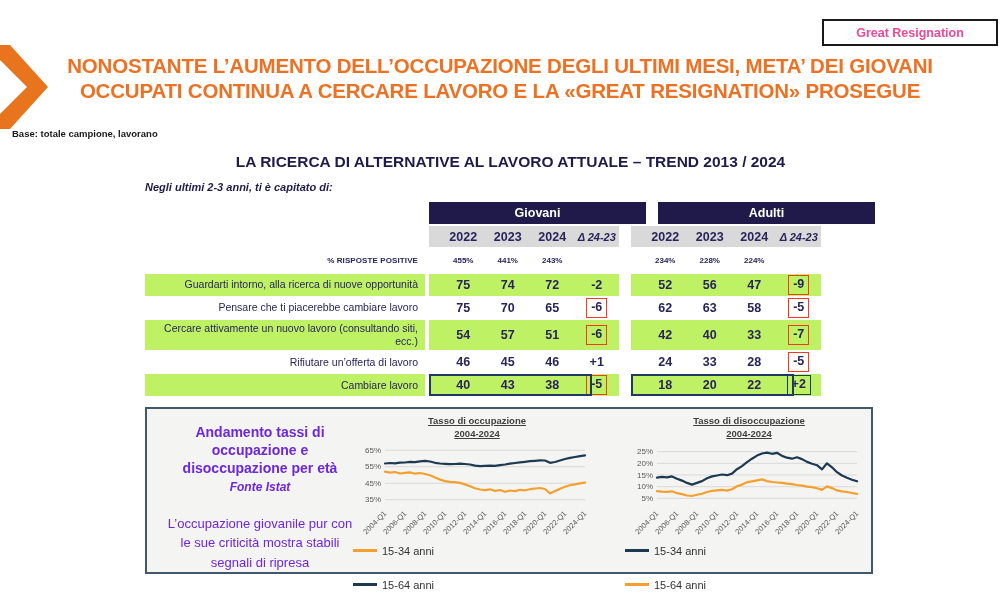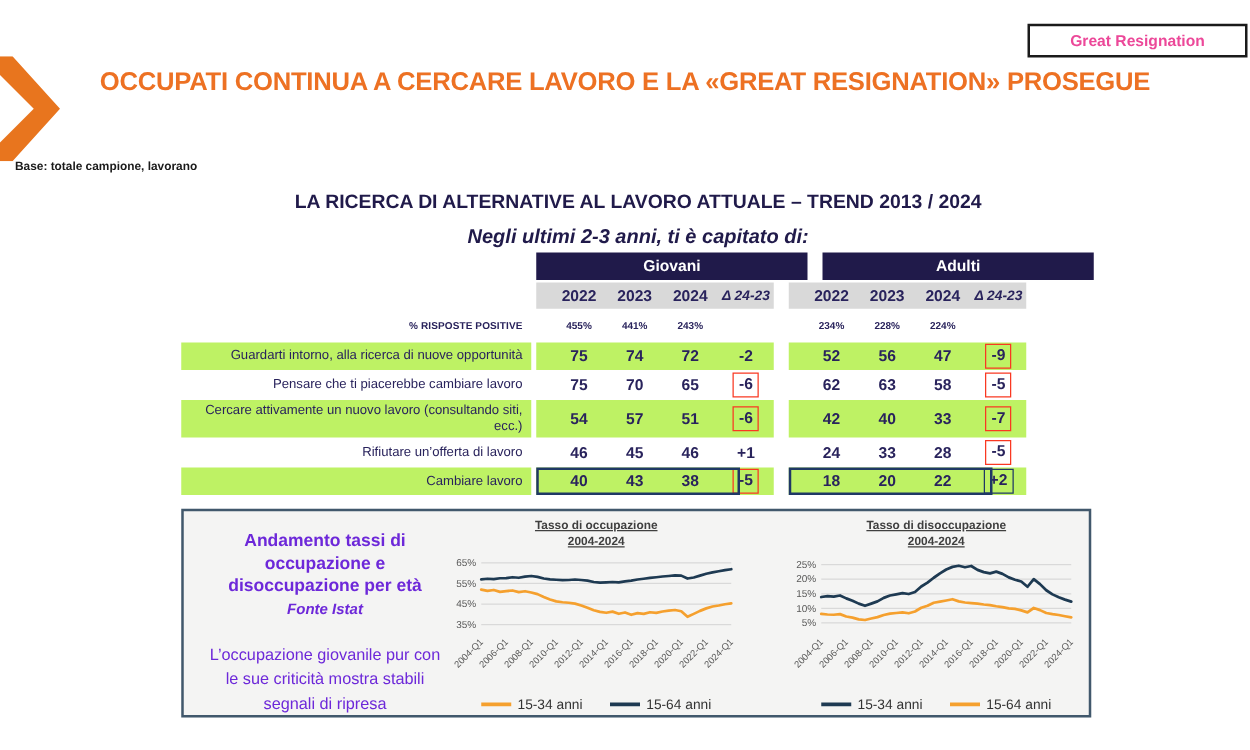--- a/index.html
+++ b/index.html
@@ -21,22 +21,22 @@
     color:#ED7123; font-weight:bold; font-size:20.5px; line-height:25px; letter-spacing:-0.2px;
   }
   .base-note { position:absolute; left:12px; top:128px; font-size:9.5px; font-weight:bold; color:#1a1a1a; }
 
   
   .tbl-title {
     position:absolute; left:145px; top:153px; width:731px; text-align:center;
     color:#201A4A; font-weight:bold; font-size:15.5px;
   }
   .tbl-subtitle {
-    position:absolute; left:145px; top:181px; width:731px; text-align:center;
-    color:#201A4A; font-weight:bold; font-style:italic; font-size:16px;
+    position:absolute; left:145px; top:181px; width:731px; 
+    color:#201A4A; font-weight:bold; font-style:italic; font-size:11px;
   }
   .tbl { position:absolute; left:145px; top:202px; width:731px; color:#29235C; }
   .t-row { display:flex; margin-bottom:1px; align-items:stretch; }
   .t-label {
     width:280px; display:flex; align-items:center; justify-content:flex-end;
     text-align:right; font-size:10.5px; color:#29235C; padding:2px 7px 2px 4px; line-height:1.25;
   }
   .t-spacer { width:4px; }
   .t-gap { width:12px; }
   .grp { display:flex; position:relative; width:190px;padding-left:12px; }
@@ -67,39 +67,40 @@
     background:#F4F4F3; border:2px solid #41586C;
   }
   .info-text { position:absolute; left:14px; top:14px; width:198px; text-align:center; color:#6d28d9; }
   .info-heading { font-weight:bold; font-size:14px; line-height:1.3; }
   .info-source { font-weight:bold; font-style:italic; font-size:12px; margin-top:2px; }
   .info-body { font-size:13px; line-height:1.5; margin-top:20px; }
   .chart { position:absolute; top:6px; width:248px; }
   .chart-1 { left:206px; }
   .chart-2 { left:478px; }
   .chart-title { text-align:center; font-weight:bold; font-size:9.5px; color:#3F3F3F; line-height:1.35;text-decoration:underline; }
-  .legend { display:flex; justify-content:center; gap:22px; margin-top:12px; }
+  .legend { display:flex; justify-content:center; gap:22px; margin-top:0px;flex-direction:column; }
   .legend-item { display:flex; align-items:center; gap:5px; }
   .legend-swatch { width:24px; height:3.5px; }
   .legend-label { font-size:11px; color:#333; }
 </style>
 </head>
 <body>
 
 <div class="slide">
 
   <svg class="chevron" width="50" height="84" viewBox="0 0 50 84">
     <polygon points="0,0 10,0 48,42 10,84 0,84 0,69 27,42 0,15" fill="#E8751E"></polygon>
   </svg>
 
   <div class="badge">
     <span>Great Resignation</span>
   </div>
 
   <div class="main-title">
+    <div>NONOSTANTE L’AUMENTO DELL’OCCUPAZIONE DEGLI ULTIMI MESI, META’ DEI GIOVANI</div>
     <div>OCCUPATI CONTINUA A CERCARE LAVORO E LA «GREAT RESIGNATION» PROSEGUE</div>
   </div>
 
   <div class="base-note">Base: totale campione, lavorano</div>
 
   <div class="tbl-title">LA RICERCA DI ALTERNATIVE AL LAVORO ATTUALE – TREND 2013 / 2024</div>
   <div class="tbl-subtitle">Negli ultimi 2-3 anni, ti è capitato di:</div>
 
   <div class="tbl">
 

